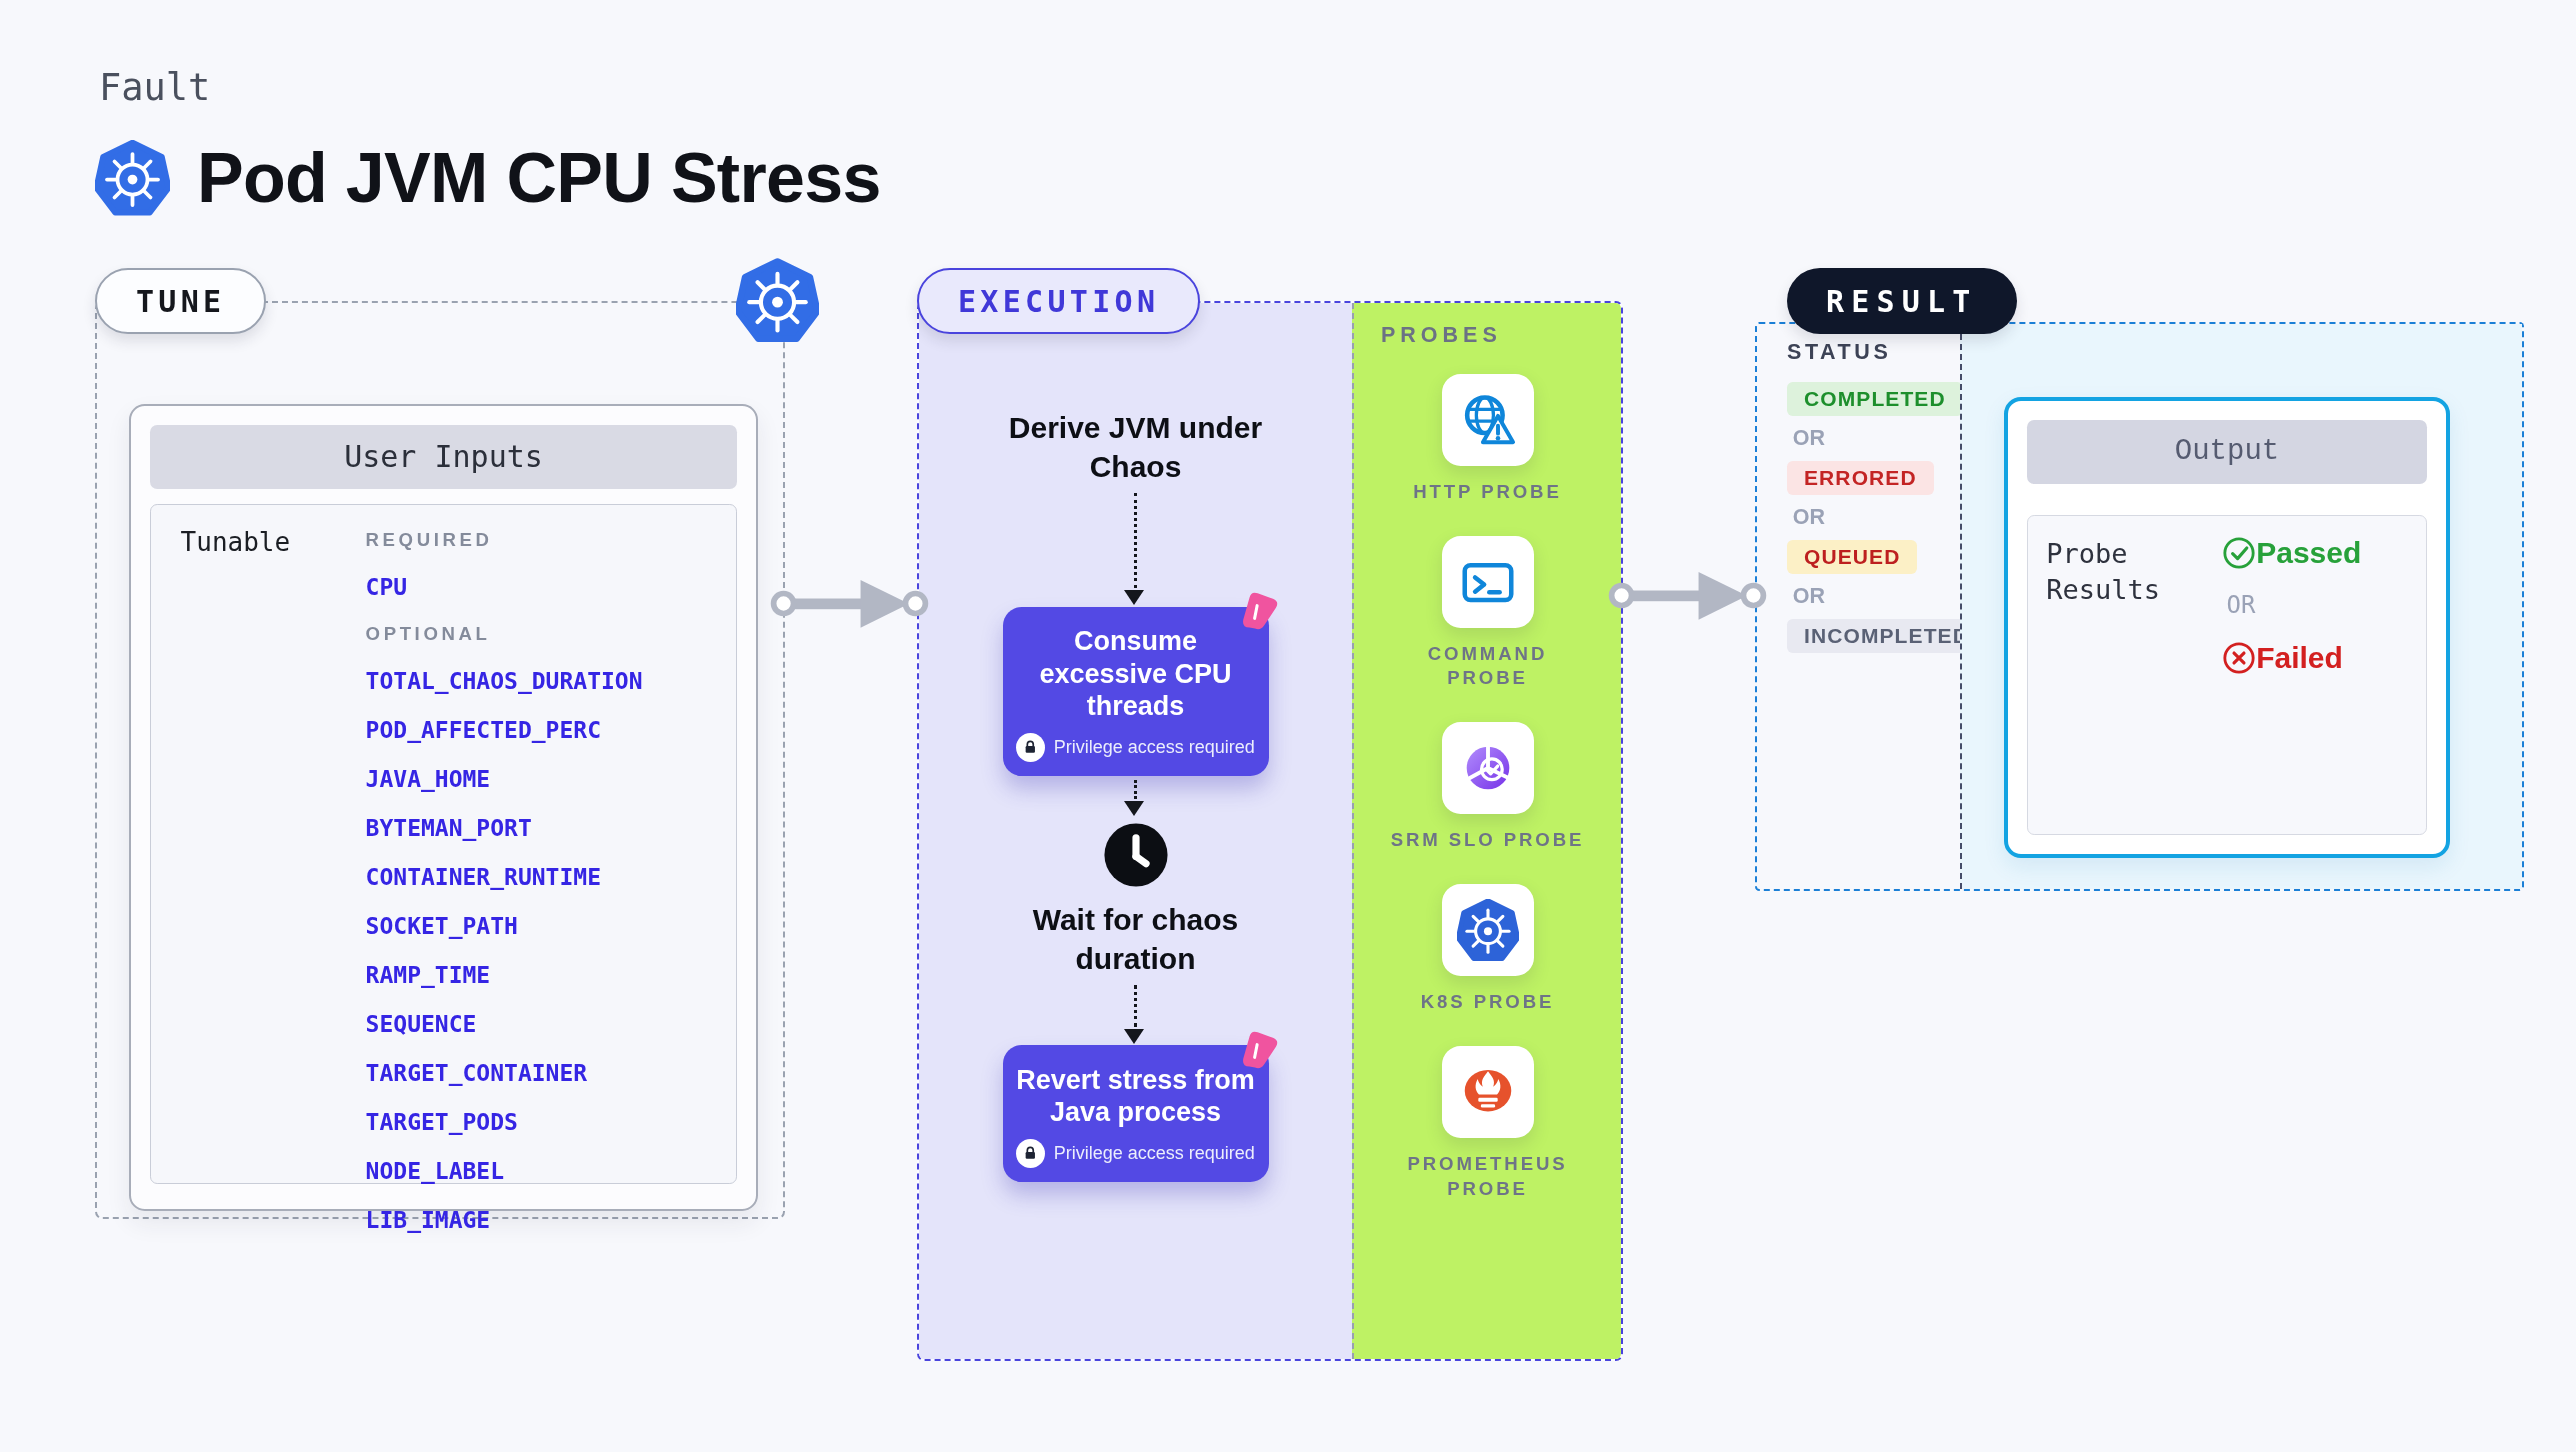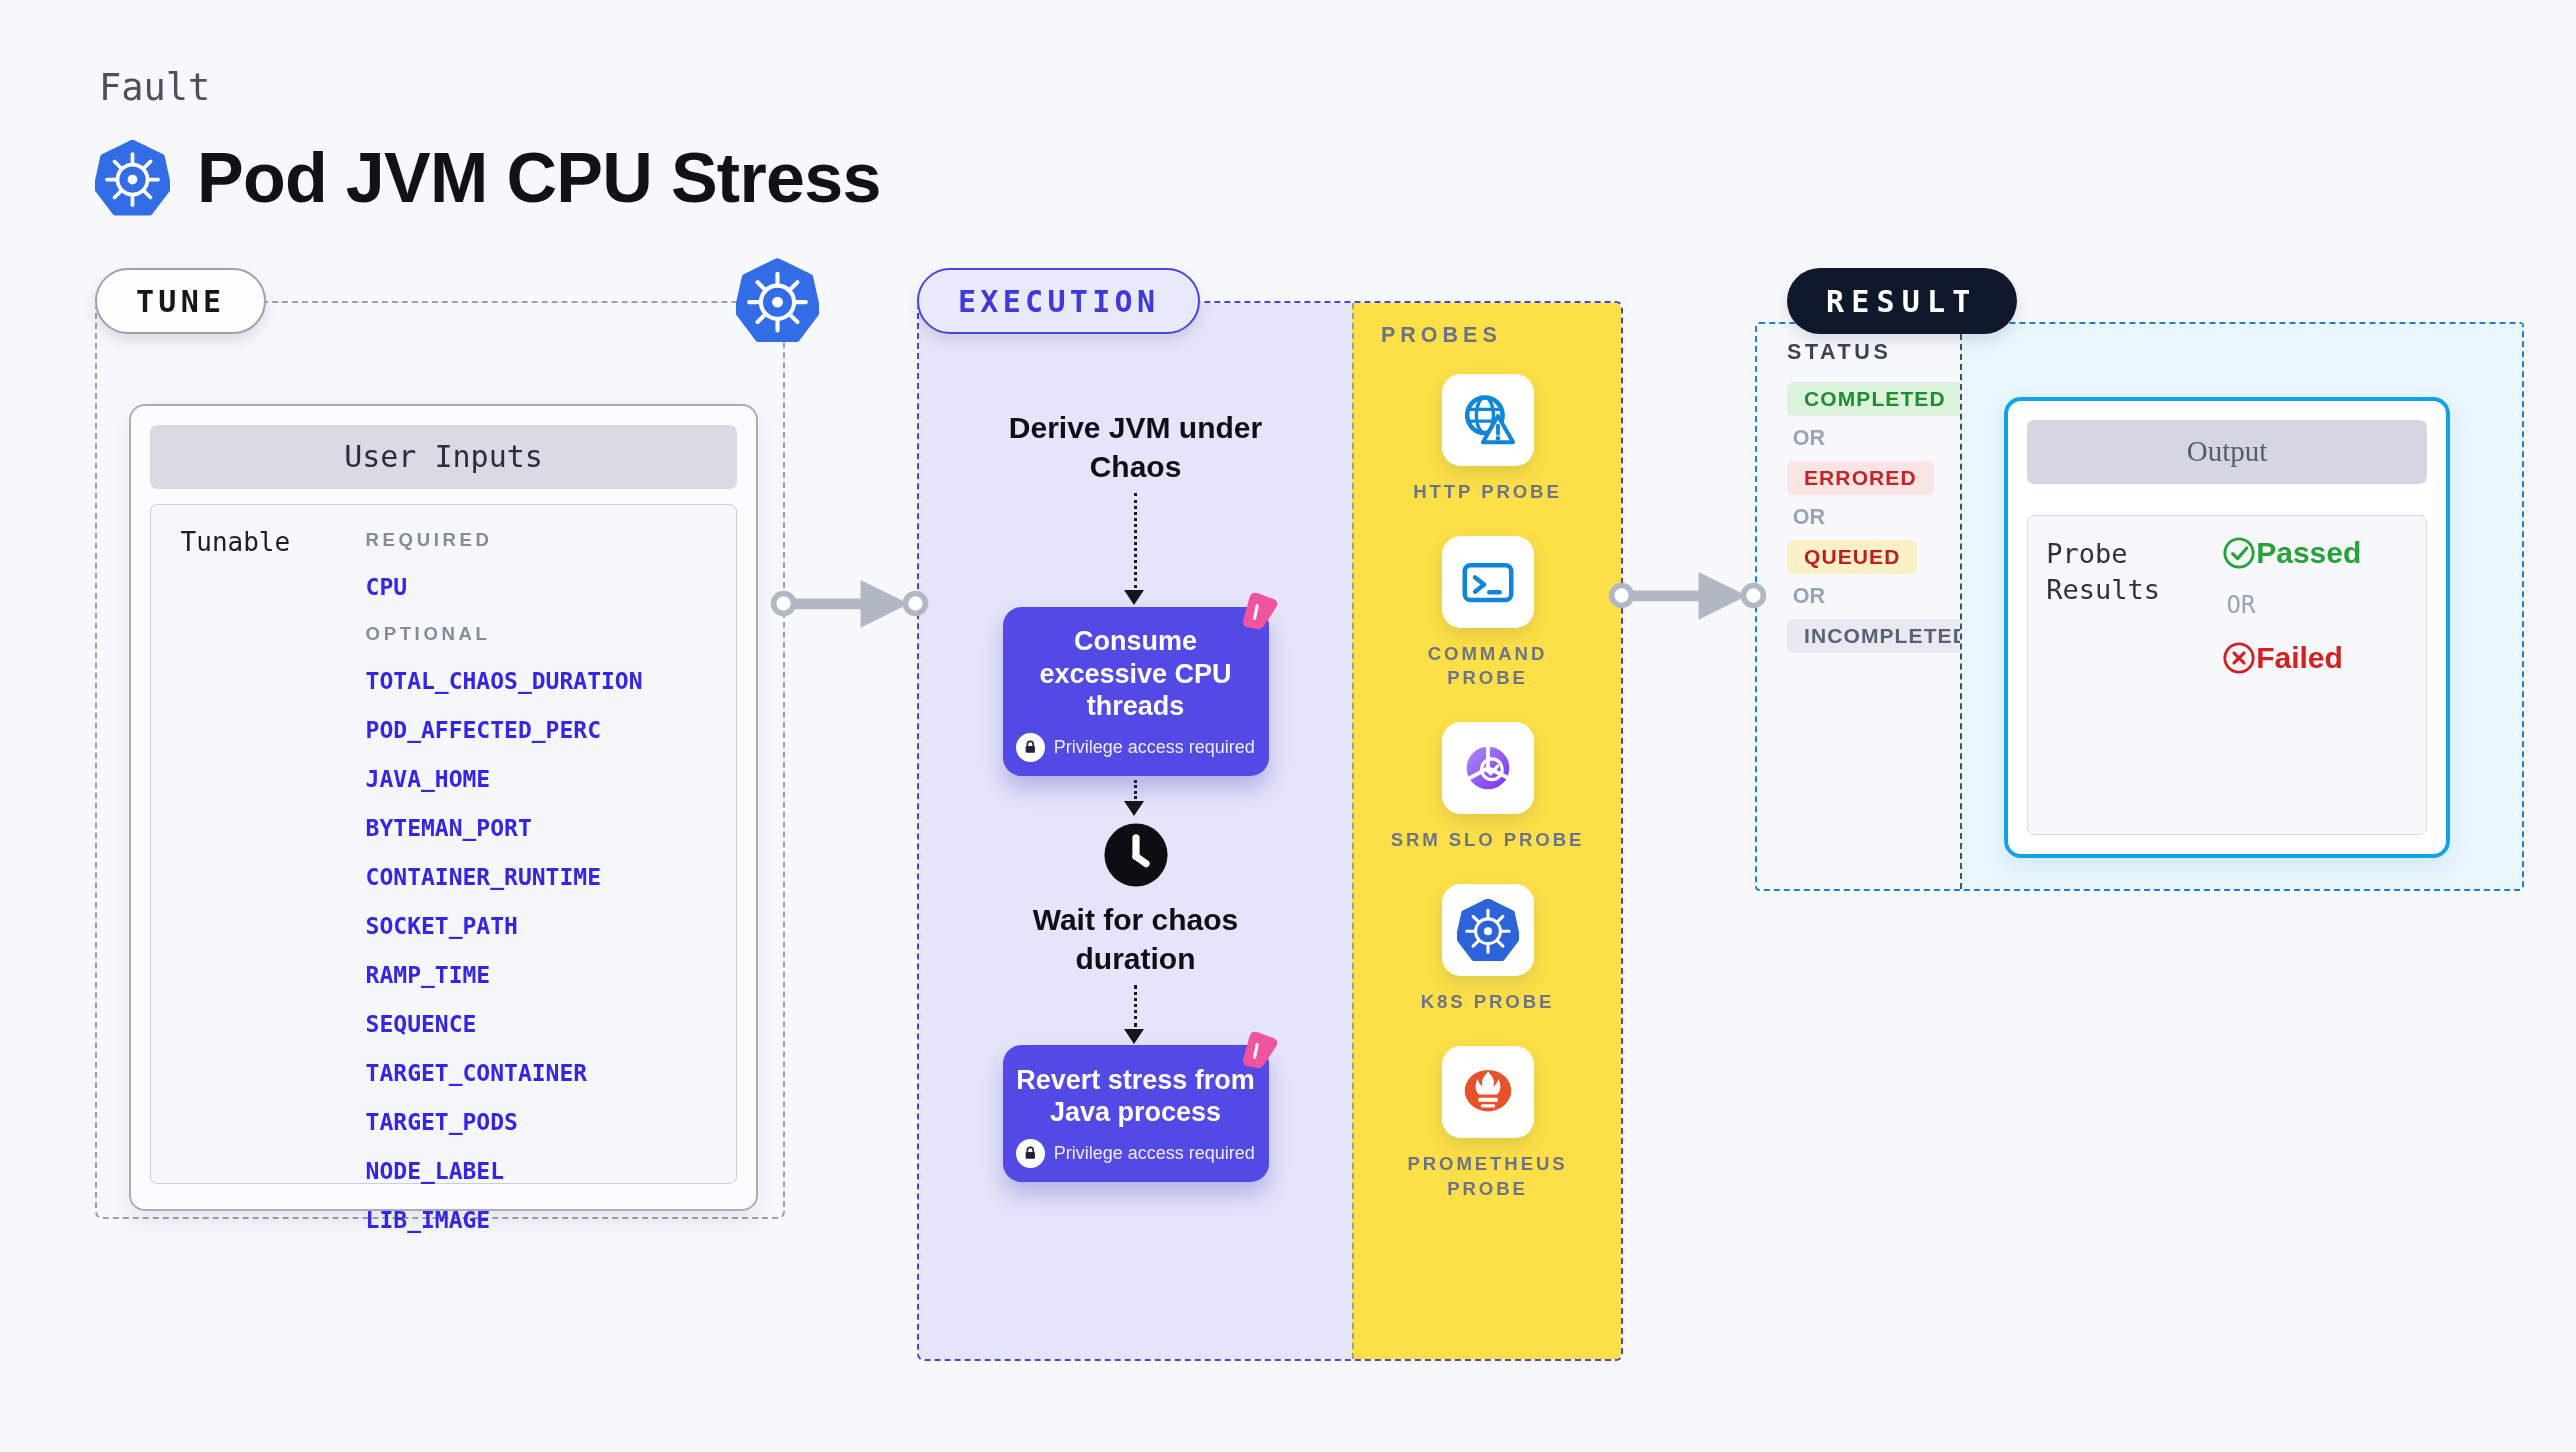--- a/index.html
+++ b/index.html
@@ -51,21 +51,21 @@
   .c3 { height:42px;  margin-top:7.2px; }
   .chaos-btn { position:relative; width:266px; background:#5349e4; border-radius:18.6px; padding:18.6px 13px 14.3px;
                box-shadow:0 13px 21.5px rgba(60,55,180,.28); display:flex; flex-direction:column; align-items:center; }
   .btn-title { font-size:27px; font-weight:800; color:#ffffff; text-align:center; line-height:1.2; }
   .privilege { margin-top:10px; display:flex; align-items:center; gap:8.6px; }
   .lock-badge { width:29px; height:29px; border-radius:50%; background:#ffffff; display:flex; align-items:center; justify-content:center; flex:none; }
   .privilege span { font-size:18px; color:#eceefc; }
   .chaos-pin { position:absolute; top:-18.6px; right:-11.5px; width:43px; height:43px; transform:rotate(-10deg); }
   .clock-wrap { margin-top:4.3px; }
 
-  .probes-col { flex:1; background:#fde047; border-left:2.1px dashed #98a0ad; display:flex; flex-direction:column; align-items:center; padding-top:20px; }
+  .probes-col { flex:1; background:#bef264; border-left:2.1px dashed #98a0ad; display:flex; flex-direction:column; align-items:center; padding-top:20px; }
   .probes-title { align-self:flex-start; margin-left:27px; font-size:21.5px; font-weight:700; letter-spacing:5px; color:#6b7284; }
   .probe-group { display:flex; flex-direction:column; align-items:center; margin-top:31.5px; }
   .probe-group.first { margin-top:26px; }
   .probe-card { width:92px; height:92px; background:#ffffff; border-radius:18.6px; box-shadow:0 7.2px 18.6px rgba(40,44,70,.13);
                 display:flex; align-items:center; justify-content:center; }
   .probe-label { margin-top:14.3px; width:201px; text-align:center; font-size:18.6px; font-weight:600; letter-spacing:2.9px;
                  color:#6e7487; line-height:1.3; }
 
   
   .result-box { position:absolute; left:1755px; top:322px; width:769px; height:569px; border:2.1px dashed #1b7fd6;
@@ -78,21 +78,21 @@
   .badge.errored     { background:#fbe4e4; color:#c32424; }
   .badge.queued      { background:#fcf0c6; color:#bd1f1f; }
   .badge.incompleted { background:#e8e9f1; color:#5a6175; }
   .or { margin:10px 0 10px 5.7px; font-size:21.5px; font-weight:600; color:#9aa2b6; }
   .status-col > div { display:block; }
 
   .output-area { flex:1; background:#e9f6fd; border-left:2.1px dashed #454c68; padding:73px 72px 31.5px 42px; }
   .output-card { height:100%; background:#ffffff; border:4.3px solid #13a3e2; border-radius:17px; padding:18.6px;
                  box-shadow:0 8.6px 21.5px rgba(18,120,180,.10); display:flex; flex-direction:column; }
   .output-header { height:64px; flex:none; background:#d4d6e2; border-radius:7.2px; display:flex; align-items:center; justify-content:center;
-                   font-family:Liberation Serif, serif; font-size:29px; color:#555b70; margin-bottom:17px; }
+                   font-family:Liberation Mono, monospace; font-size:29px; color:#555b70; margin-bottom:17px; }
   .out-row { border:1.4px solid #d6d9e2; background:#f7f8fc; border-radius:7.2px; padding:20px 18.6px; display:flex; }
   .out-row .row-label { flex:0 0 176px; font-family:"DejaVu Sans Mono",monospace; font-size:27px; color:#2e323e; line-height:1.35; }
   .metrics-value { font-family:"DejaVu Sans Mono",monospace; font-size:27px; color:#4638f0; }
   .out-row.grow { flex:1; margin-top:14.3px; }
   .verdicts { display:flex; flex-direction:column; }
   .verdict { display:flex; align-items:center; }
   .verdict span { font-size:30px; font-weight:800; }
   .passed span { color:#27a13a; }
   .failed span { color:#d32020; }
   .or-sm { margin:21.5px 0 21.5px 4.3px; font-family:"DejaVu Sans Mono",monospace; font-size:24px; color:#9aa2b6; }

